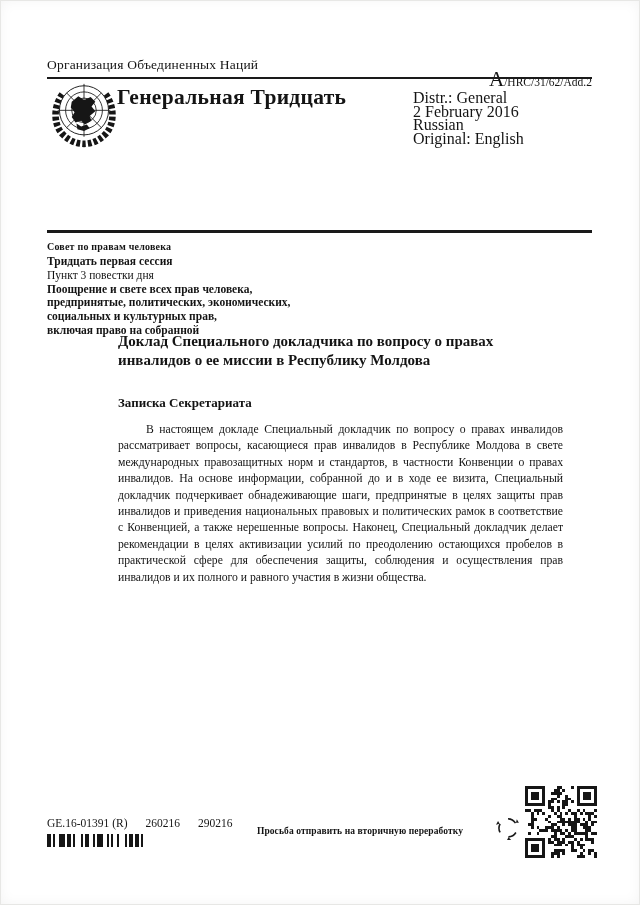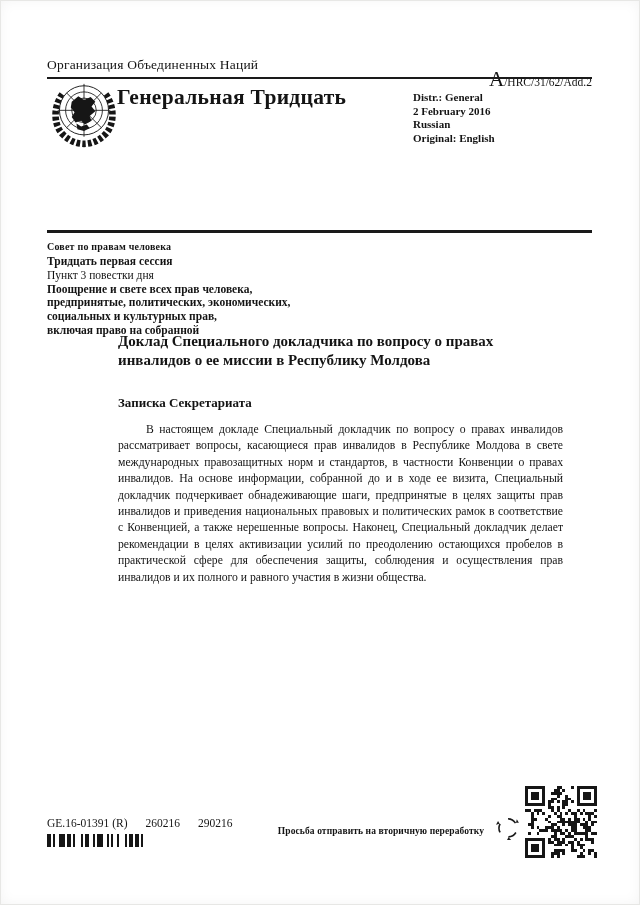--- a/index.html
+++ b/index.html
@@ -32,21 +32,21 @@
   }
 
   
   .un-emblem { position: absolute; left: 48px; top: 82px; }
   .masthead-title {
     position: absolute; left: 117px; top: 85px;
     font-size: 21.5px; font-weight: bold; letter-spacing: 0.3px;
   }
   .distr {
     position: absolute; left: 413px; top: 91px;
-    font-size: 11px; line-height: 13.5px; font-weight: bold;
+    font-size: 16px; line-height: 13.5px;
   }
 
   
   .thick-rule {
     position: absolute; left: 47px; right: 48px; top: 230px;
     height: 2.5px; background: #1a1a1a;
   }
 
   
   .session { position: absolute; left: 47px; top: 238px; font-size: 11.5px; line-height: 13.8px; }
@@ -68,22 +68,22 @@
     position: absolute; left: 118px; top: 422px; width: 445px;
     font-size: 11.7px; line-height: 16.4px;
     text-align: justify; text-indent: 28px;
   }
 
   
   .footer-ref { position: absolute; left: 47px; top: 817px; font-size: 11.5px; white-space: nowrap; }
   .footer-ref .gap { display: inline-block; width: 18px; }
   .barcode { position: absolute; left: 47px; top: 833px; }
   .recycle-note {
-    position: absolute; left: 212px; top: 826px; width: 272px;
-    text-align: right; font-size: 9.5px; font-weight: bold;
+    position: absolute; left: 224px; top: 826px; width: 272px;
+    text-align: center; font-size: 9.5px; font-weight: bold;
     font-family: "Liberation Serif", serif; letter-spacing: 0.1px;
   }
   .recycle-icon { position: absolute; left: 494px; top: 814px; }
   .qr-code { position: absolute; left: 525px; top: 786px; }
 </style>
 </head>
 <body>
 
 <div id="page">
 

